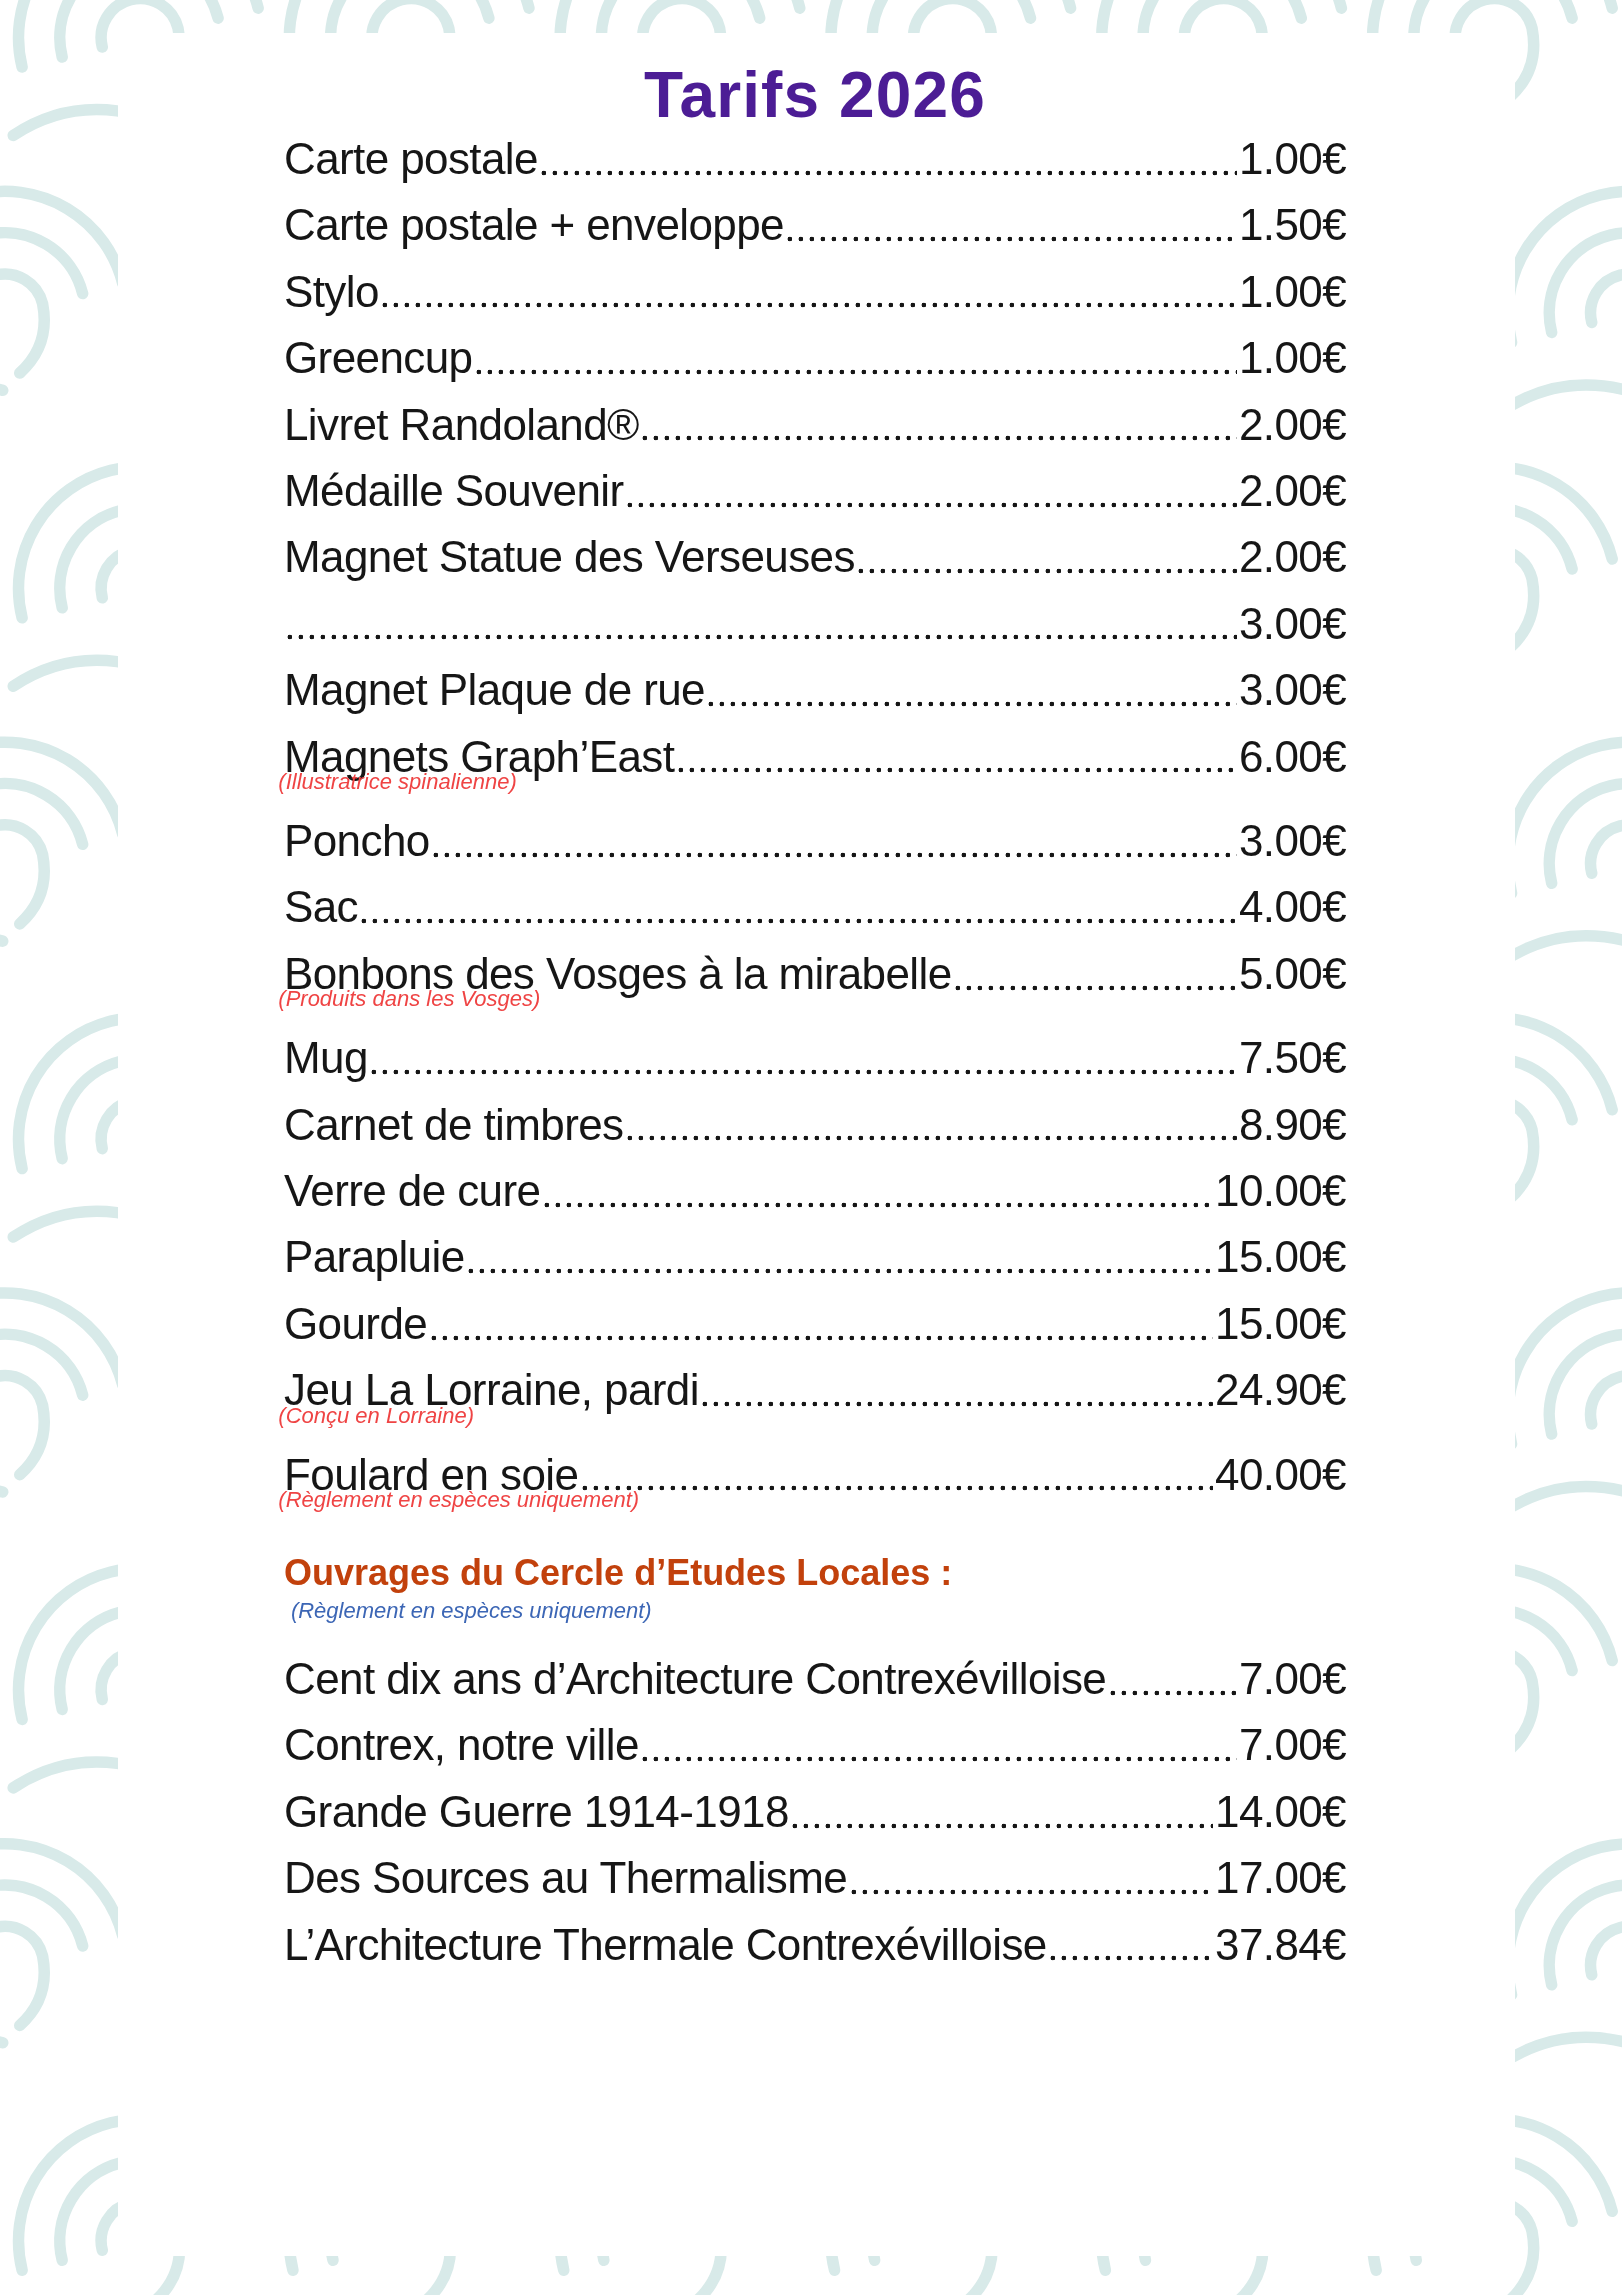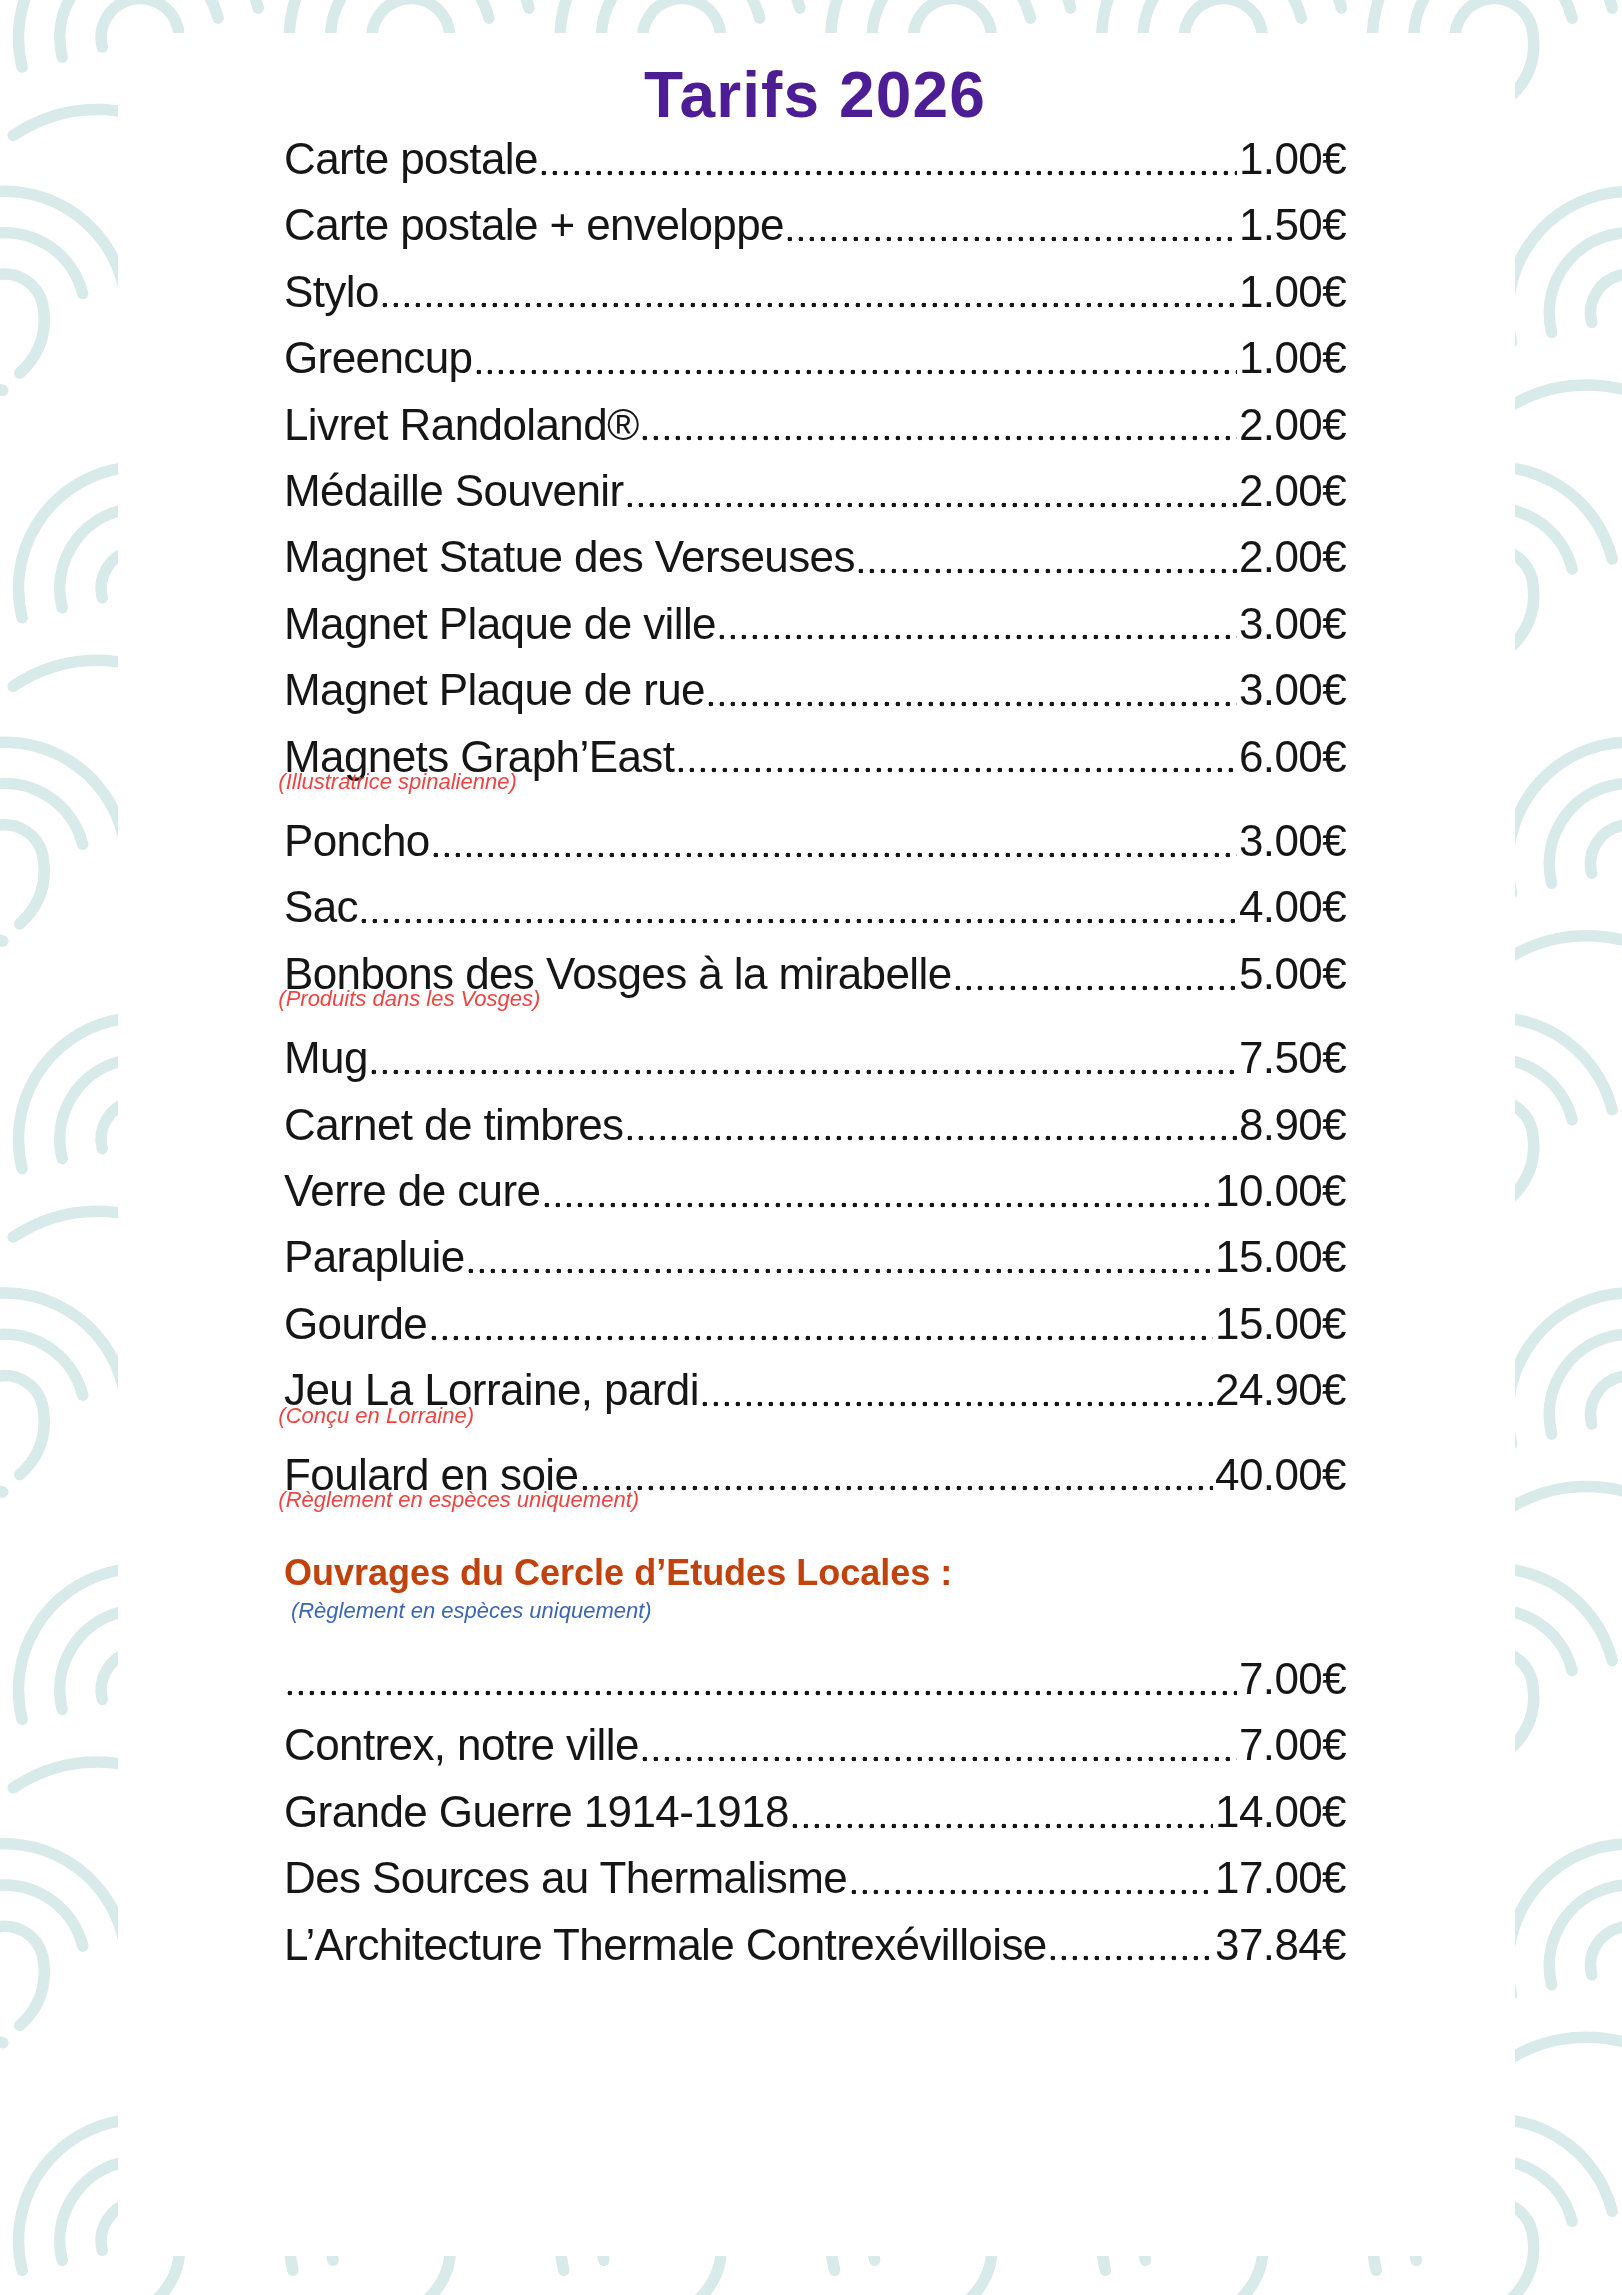--- a/index.html
+++ b/index.html
@@ -261,21 +261,20 @@
     <div class="price-row">
       <span class="item-name">Magnet Statue des Verseuses</span>
       <span class="leader"></span>
       <span class="item-price">2.00€</span>
     </div>
 
   </div>
 
   <div class="entry">
     <div class="price-row">
-      <span class="item-name">Magnet Plaque de ville</span>
       <span class="leader"></span>
       <span class="item-price">3.00€</span>
     </div>
 
   </div>
 
   <div class="entry">
     <div class="price-row">
       <span class="item-name">Magnet Plaque de rue</span>
       <span class="leader"></span>
@@ -384,20 +383,21 @@
     <div class="row-note">(Règlement en espèces uniquement)</div>
   </div>
 </div>
 
   <div class="section-heading">Ouvrages du Cercle d’Etudes Locales :</div>
   <div class="section-note">(Règlement en espèces uniquement)</div>
 
   <div class="list books-list">
   <div class="entry">
     <div class="price-row">
+      <span class="item-name">Cent dix ans d’Architecture Contrexévilloise</span>
       <span class="leader"></span>
       <span class="item-price">7.00€</span>
     </div>
 
   </div>
 
   <div class="entry">
     <div class="price-row">
       <span class="item-name">Contrex, notre ville</span>
       <span class="leader"></span>

